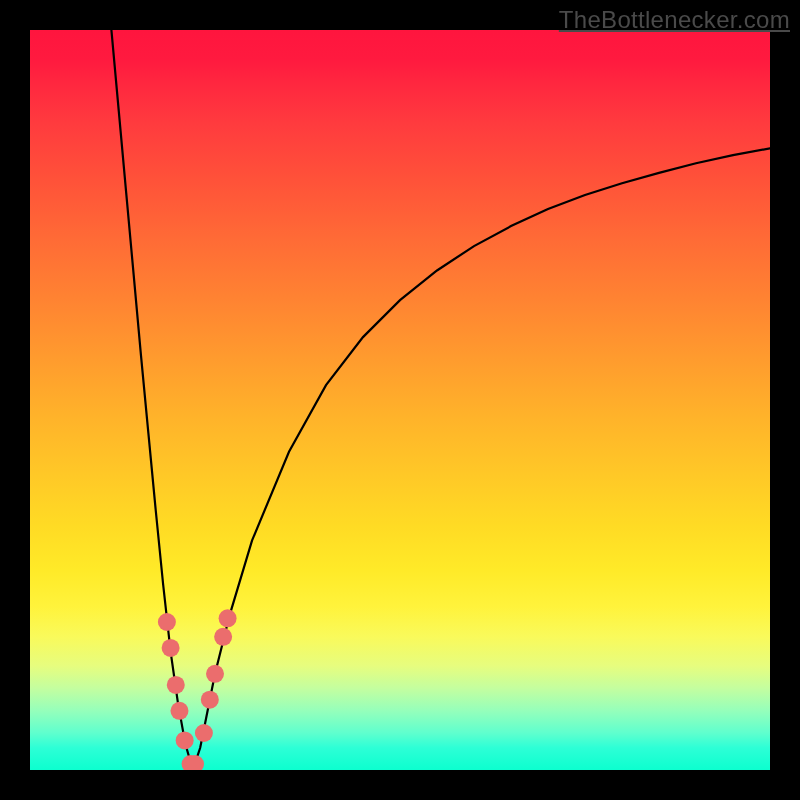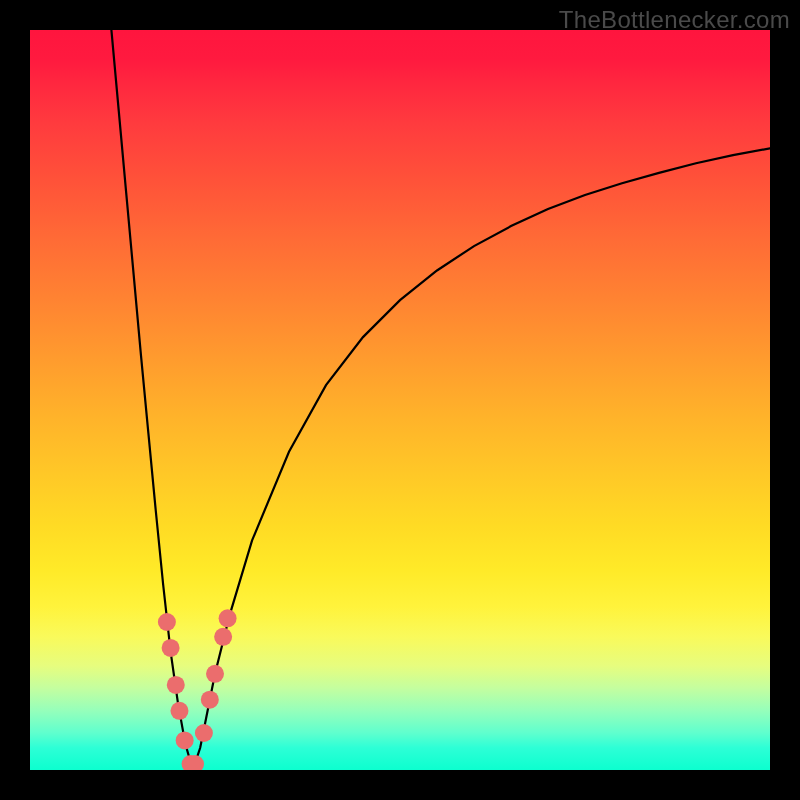--- a/index.html
+++ b/index.html
@@ -54,20 +54,21 @@
   }
   .watermark {
     position: absolute;
     top: 6px;
     right: 10px;
     font-size: 24px;
     font-weight: 500;
     color: #4a4a4a;
     letter-spacing: 0.3px;
     z-index: 50;
+    text-decoration: underline;
   }
   svg.curves {
     position: absolute;
     inset: 0;
     width: 740px;
     height: 740px;
     z-index: 10;
   }
   .curve {
     fill: none;

